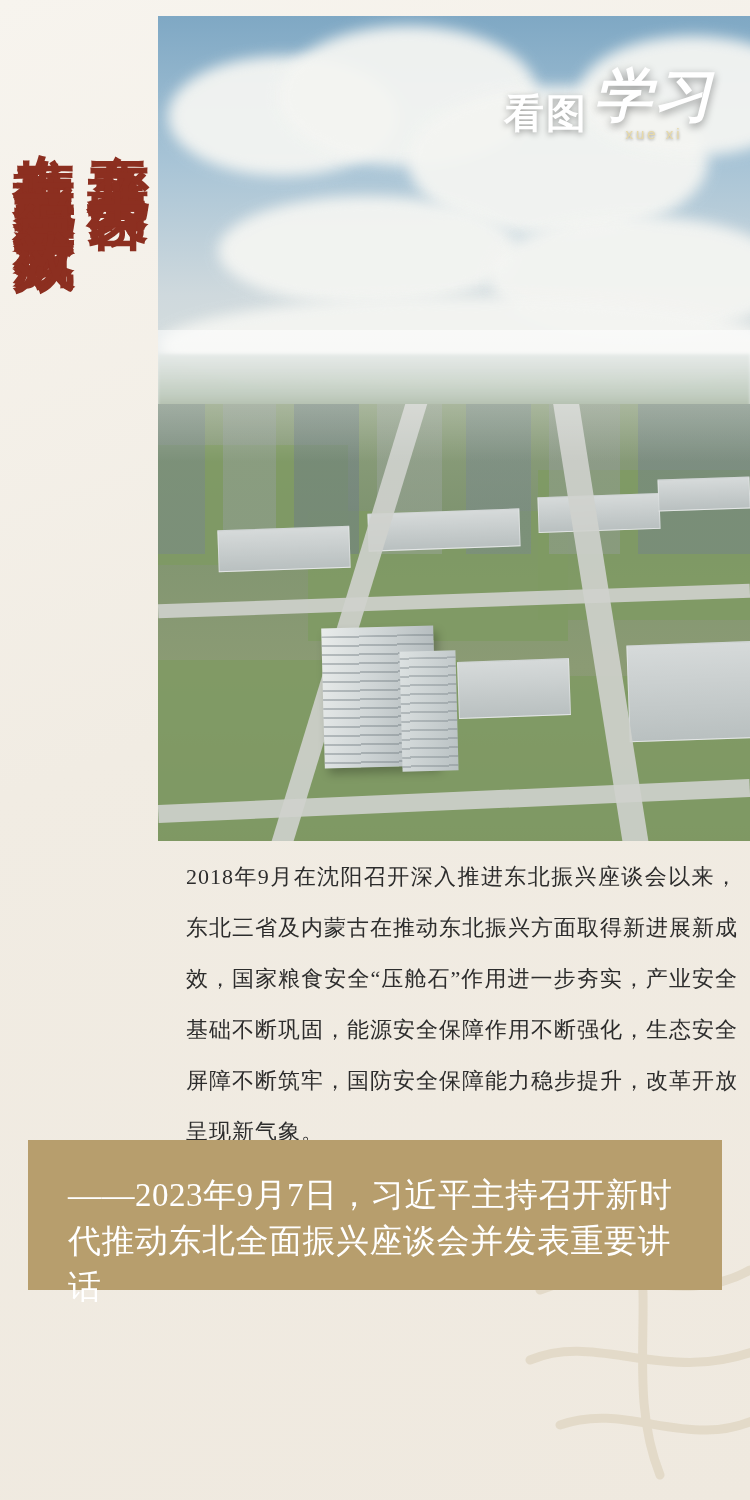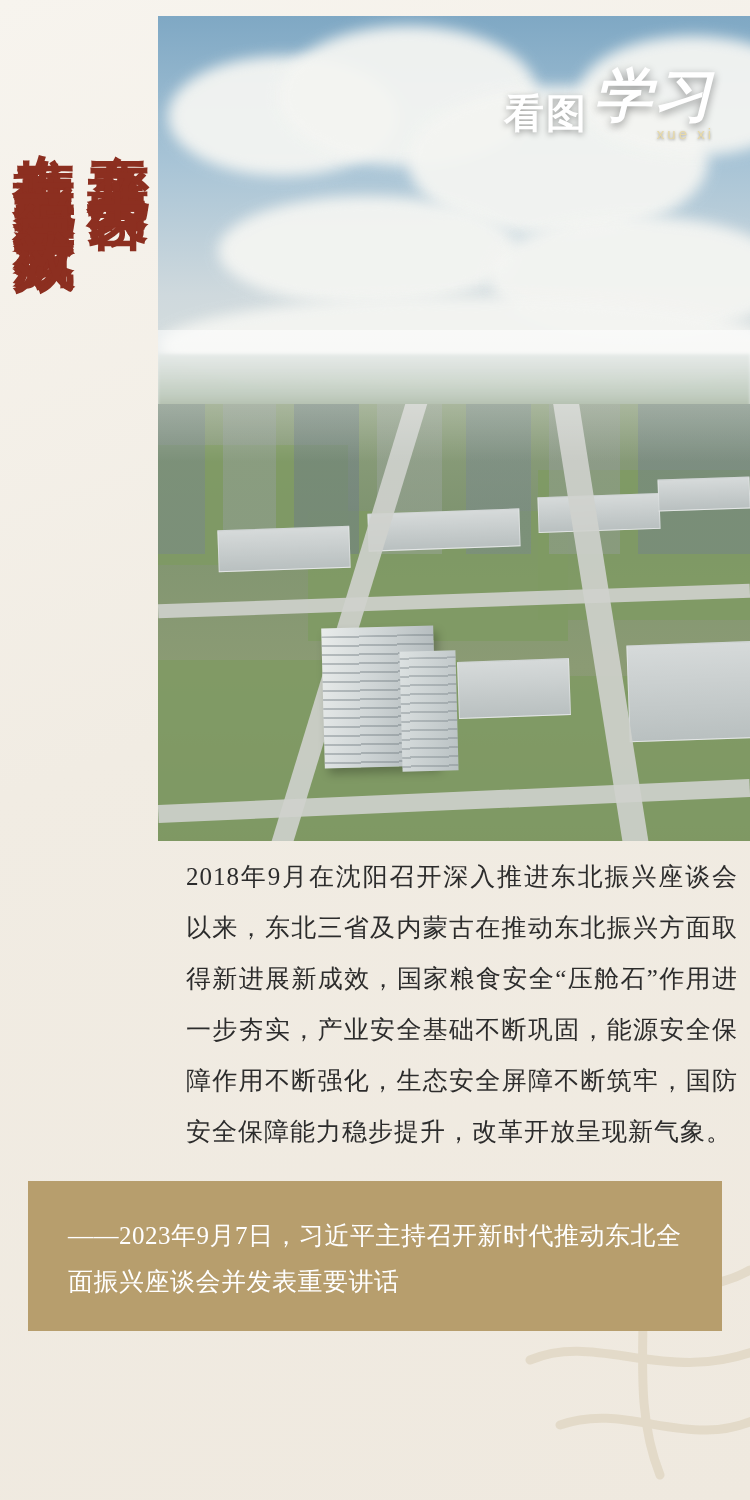--- a/index.html
+++ b/index.html
@@ -220,21 +220,21 @@
     font-size: 40px;
     color: #ffffff;
     letter-spacing: 2px;
     text-shadow: 0 2px 6px rgba(0,0,0,.35);
     line-height: 1;
     padding-bottom: 8px;
   }
   .brand .xue-block {
     display: flex;
     flex-direction: column;
-    align-items: flex-end;
+    align-items: center;
   }
   .brand .xue {
     font-family: "Liberation Serif","DejaVu Serif",serif;
     font-style: italic;
     font-weight: bold;
     font-size: 58px;
     color: #ffffff;
     line-height: .95;
     letter-spacing: 2px;
     text-shadow: 0 3px 8px rgba(0,0,0,.4);
@@ -251,40 +251,40 @@
   
   .body-text {
     position: absolute;
     left: 158px;
     top: 825px;
     width: 592px;
     height: 360px;
     box-sizing: border-box;
     padding: 26px 12px 10px 28px;
     font-family: "Liberation Serif","DejaVu Serif",serif;
-    font-size: 25px;
+    font-size: 22px;
     line-height: 51px;
     color: #2c2c2c;
     letter-spacing: 1px;
     text-align: justify;
   }
 
   
   .attrib {
     position: absolute;
     left: 28px;
-    top: 1181px;
+    top: 1140px;
     width: 694px;
     height: 150px;
     background: #b79e6d;
     box-sizing: border-box;
     padding: 32px 40px;
     color: #ffffff;
     font-family: "Liberation Serif","DejaVu Serif",serif;
-    font-size: 25px;
+    font-size: 33px;
     line-height: 46px;
     letter-spacing: .5px;
   }
 
   
   .footer {
     position: absolute;
     left: 0;
     top: 1395px;
     width: 750px;

